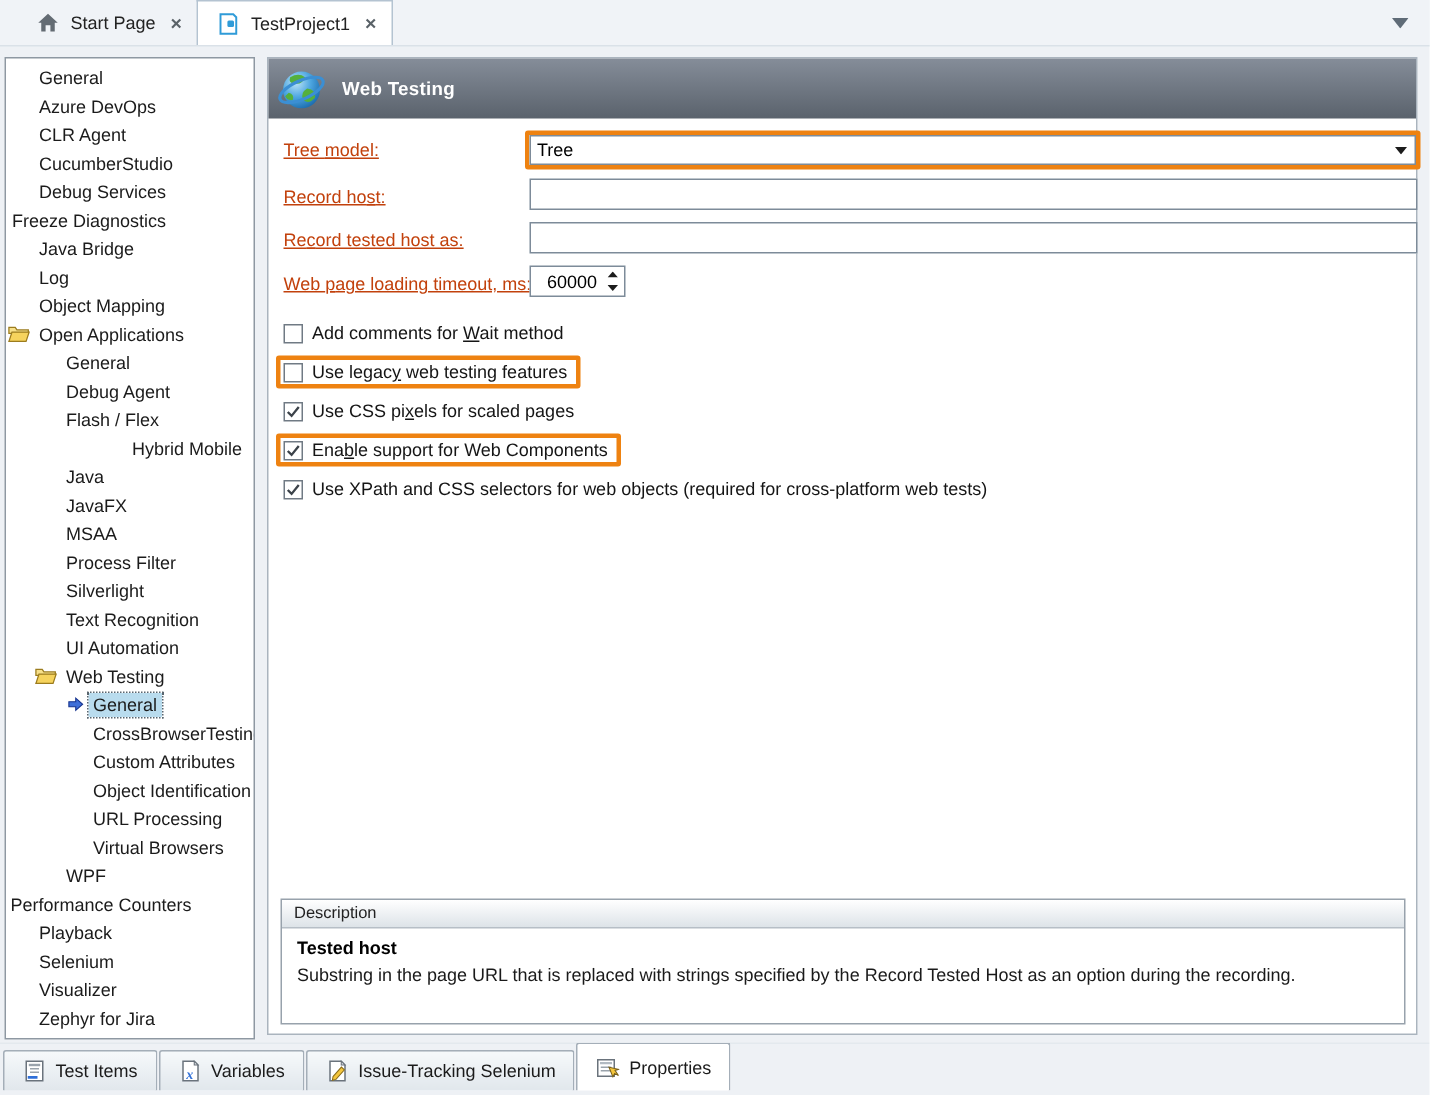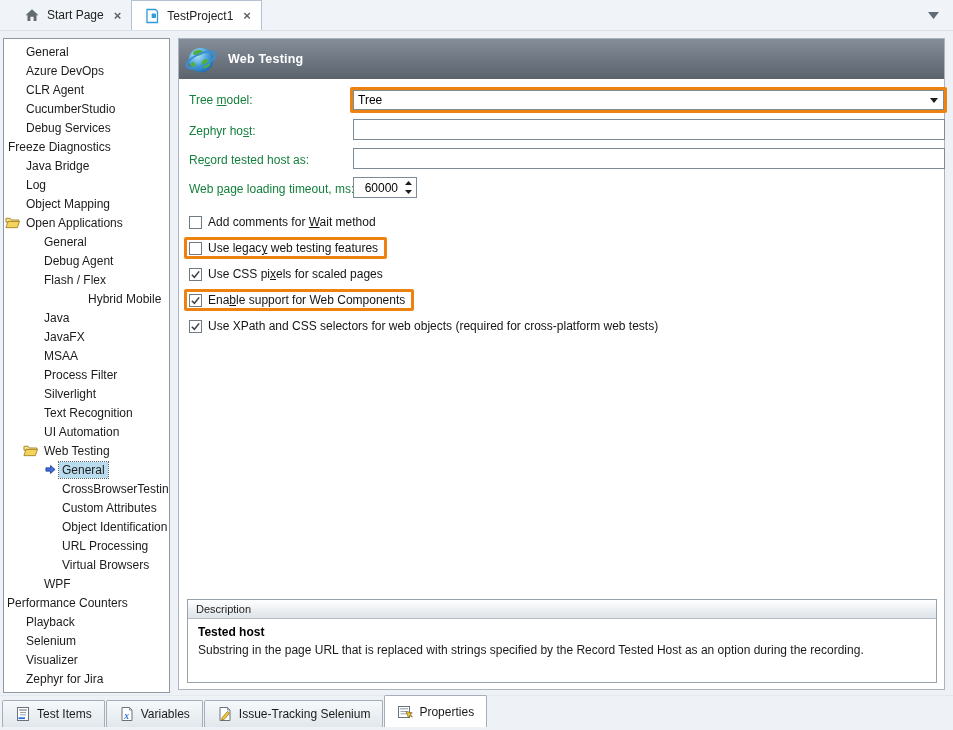--- a/index.html
+++ b/index.html
@@ -33,21 +33,21 @@
 
   
   #main { position:absolute; left:178px; top:38px; width:765px; height:650px;
           background:#fff; border:1px solid #aab4be; }
   #mhead { position:absolute; left:0; top:0; width:100%; height:40px;
            background:linear-gradient(#858d99,#5a626c); display:flex; align-items:center; }
   .gicon { margin-left:5px; width:34px; height:34px; }
   .gicon svg { width:34px; height:34px; display:block; }
   .gtitle { color:#fff; font-weight:bold; font-size:12.5px; margin-left:10px; letter-spacing:.2px; }
 
-  .flabel { position:absolute; left:10px; font-size:12px; color:#15803d; white-space:nowrap; }
+  .flabel { position:absolute; left:10px; font-size:12px; color:#c2410c; white-space:nowrap;text-decoration:underline; }
   .mn { text-decoration:underline; }
   #lbl-tree   { top:54px; } #lbl-tested { top:85px; }
   #lbl-record { top:114px; } #lbl-timeout{ top:143px; }
 
   #treewrap { position:absolute; left:171px; top:48px; width:597px; height:26px;
               border:3px solid #ee8211; box-sizing:border-box; border-radius:2px; background:#fff; }
   #treesel { width:100%; height:100%; border:1px solid #7d8b99; box-sizing:border-box;
              display:flex; align-items:center; font-size:12px; padding-left:4px; background:#fff; }
   #treesel .caret { margin-left:auto; margin-right:5px; width:8px; height:5px; }
   #treesel .caret svg { width:8px; height:5px; display:block; }
@@ -260,21 +260,21 @@
           <path d="M10 10 q6 -3.5 10.5 0 q-2 5.5 -7.5 4.5 q-4.5 -.5 -3 -4.5z" fill="#54b03c"></path>
           <path d="M22 18 q6.5 1 5.5 6.5 q-4.5 5 -8.5 1.5 q-2 -5 3 -8z" fill="#54b03c"></path>
           <path d="M9 21 q4 1 3 5 q-3.5 1 -5.5 -2.5z" fill="#54b03c"></path>
           <ellipse cx="18" cy="19" rx="16.5" ry="6.5" fill="none" stroke="#3b8fd4" stroke-width="2.2" transform="rotate(-24 18 19)"></ellipse>
         </svg>
       </span>
     <span class="gtitle">Web Testing</span>
   </div>
 
   <div class="flabel" id="lbl-tree"><span>Tree </span><span class="mn">m</span><span>odel:</span></div>
-  <div class="flabel" id="lbl-tested"><span>Zephyr ho</span><span class="mn">s</span><span>t:</span></div>
+  <div class="flabel" id="lbl-tested"><span>Record ho</span><span class="mn">s</span><span>t:</span></div>
   <div class="flabel" id="lbl-record"><span>Re</span><span class="mn">c</span><span>ord tested host as:</span></div>
   <div class="flabel" id="lbl-timeout"><span>Web </span><span class="mn">p</span><span>age loading timeout, ms:</span></div>
 
   <div id="treewrap">
     <div id="treesel">
       <span>Tree</span>
       <span class="caret">
           <svg viewBox="0 0 8 5">
             <path d="M0 0 h8 L4 5z" fill="#1c1c1c"></path>
           </svg>

